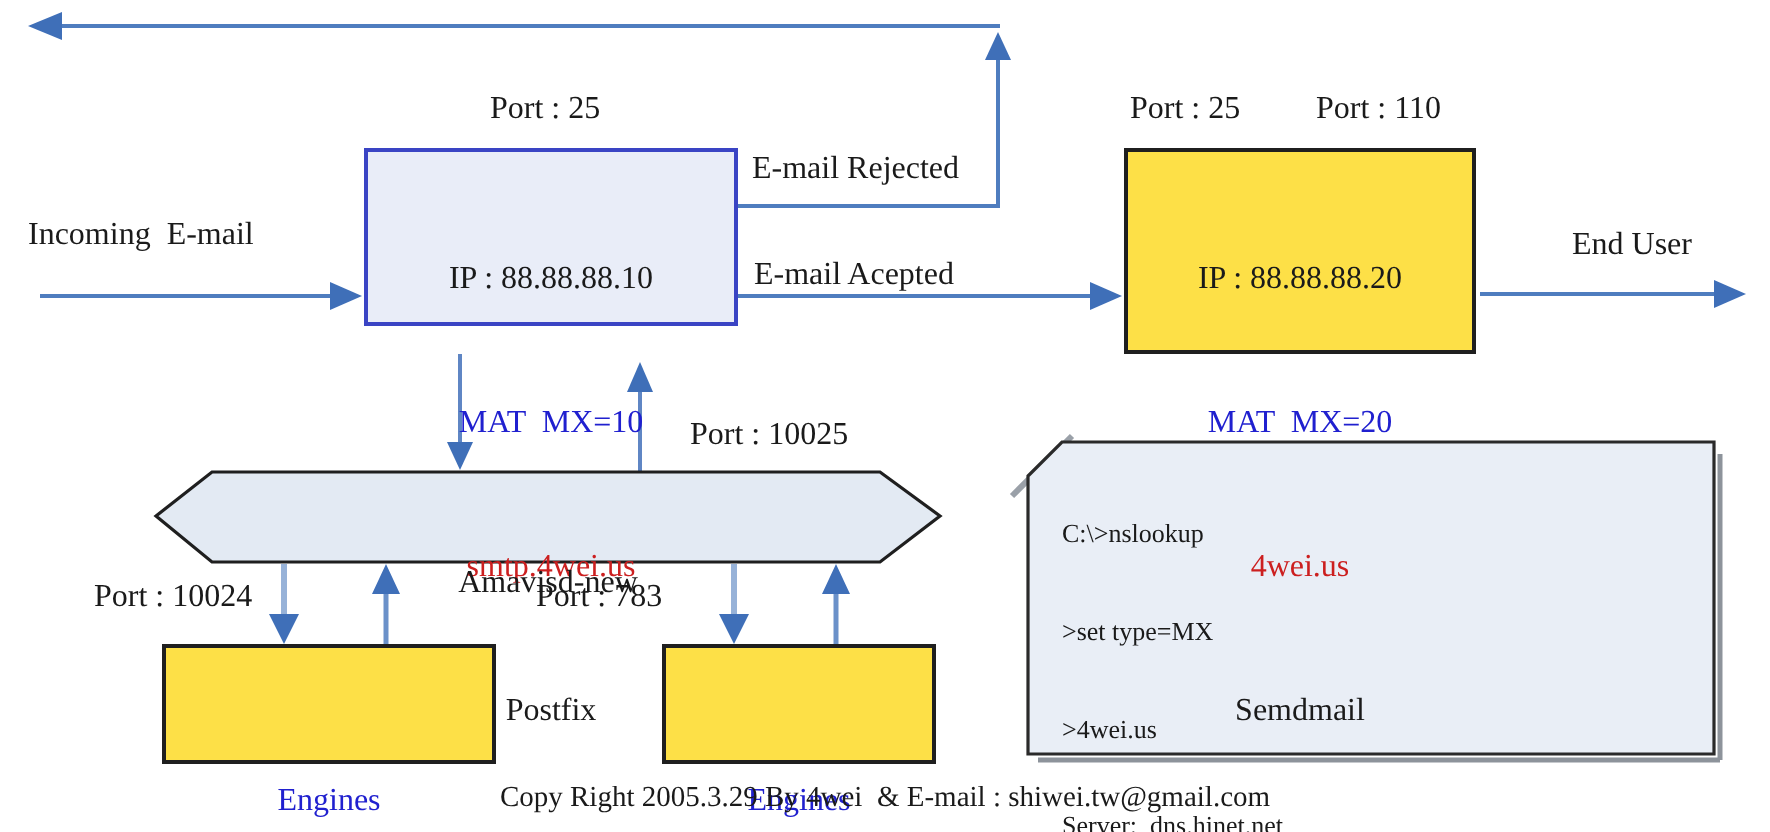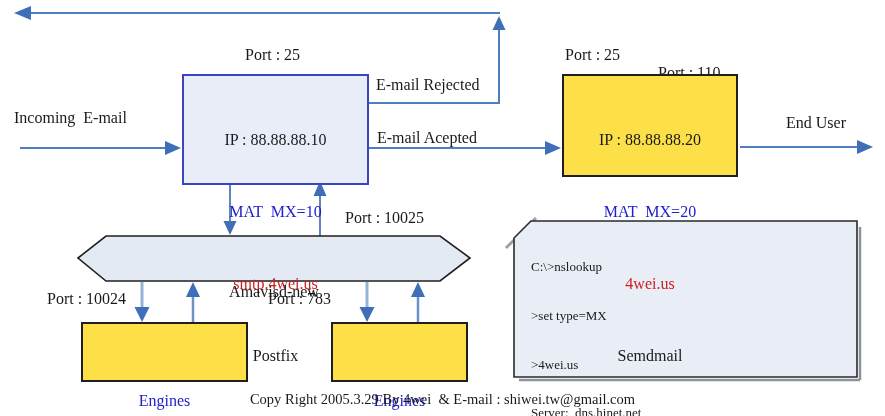--- a/index.html
+++ b/index.html
@@ -98,27 +98,27 @@
       <line x1="860" y1="227" x2="860" y2="380" stroke="#8d939b" stroke-width="2.5"></line>
       <polygon points="531,221 857,221 857,377 514,377 514,238" fill="#e9eef6" stroke="#2a2a2a" stroke-width="1.6"></polygon>
     </g>
   </svg>
 
   <div class="lbl" style="left:245px;top:46px;">Port : 25</div>
   <div class="lbl" style="left:14px;top:109px;">Incoming  E-mail</div>
   <div class="lbl" style="left:376px;top:76px;">E-mail Rejected</div>
   <div class="lbl" style="left:377px;top:129px;">E-mail Acepted</div>
   <div class="lbl" style="left:565px;top:46px;">Port : 25</div>
-  <div class="lbl" style="left:658px;top:64px;">Port : 110</div>
+  <div class="lbl" style="left:658px;top:46px;">Port : 110</div>
   <div class="lbl" style="left:786px;top:114px;">End User</div>
   <div class="lbl" style="left:345px;top:209px;">Port : 10025</div>
   <div class="lbl" style="left:47px;top:290px;">Port : 10024</div>
   <div class="lbl" style="left:268px;top:290px;">Port : 783</div>
 
-  <div class="node postfix" style="left:182px;top:74px;width:187px;height:111px;padding-top:4px;">
+  <div class="node postfix" style="left:182px;top:74px;width:187px;height:89px;padding-top:4px;">
     <div class="ln">IP : 88.88.88.10</div>
     <div class="ln blue">MAT  MX=10</div>
     <div class="ln red">smtp.4wei.us</div>
     <div class="ln">Postfix</div>
   </div>
 
   <div class="node" style="left:562px;top:74px;width:176px;height:103px;padding-top:4px;">
     <div class="ln">IP : 88.88.88.20</div>
     <div class="ln blue">MAT  MX=20</div>
     <div class="ln red">4wei.us</div>

